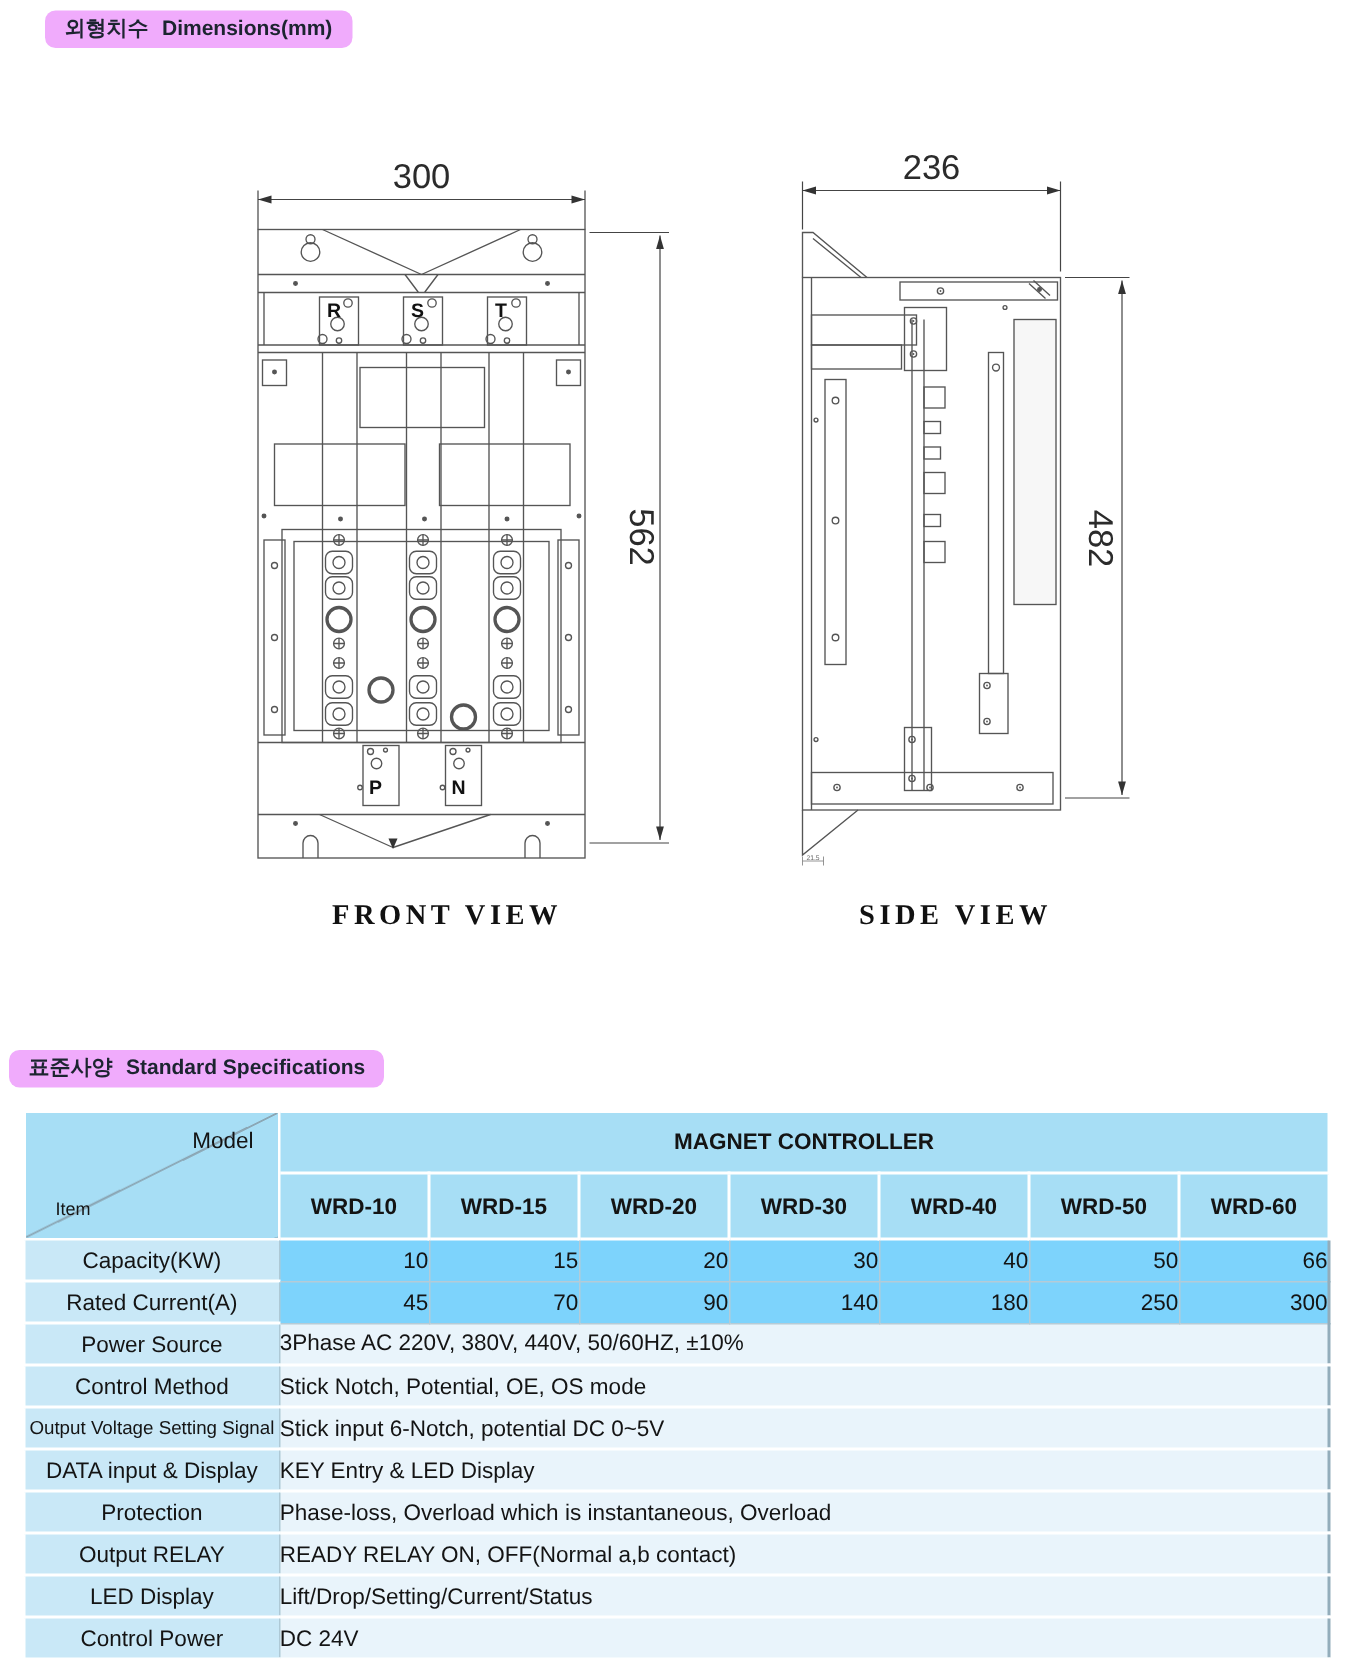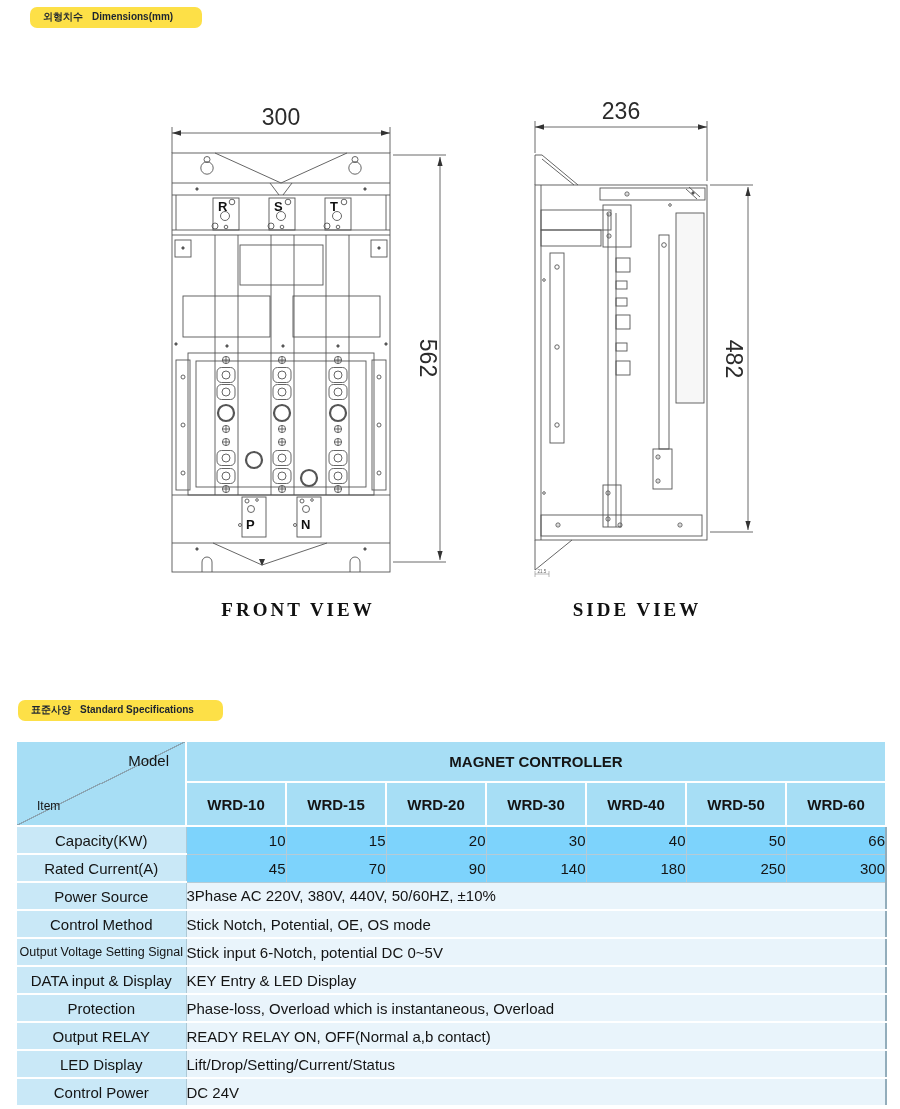--- a/index.html
+++ b/index.html
@@ -1,25 +1,25 @@
 <!DOCTYPE html>
 <html><head>
 <meta charset="utf-8">
 <style>
   html,body{margin:0;padding:0;background:#fff;}
   #page{position:relative;width:900px;height:1109px;background:#ffffff;overflow:hidden;
         font-family:"Liberation Sans","DejaVu Sans",sans-serif;color:#1a1a1a;}
 
   
-  .badge{position:absolute;background:#fde047;border-radius:7px;padding:3px 29px 4px 13px;
-         font-size:10px;color:#1c2430;white-space:nowrap;}
+  .badge{position:absolute;background:#f0abfc;border-radius:7px;padding:3px 13px 4px 13px;
+         font-size:14px;color:#1c2430;white-space:nowrap;}
   .badge .ko{font-weight:bold;margin-right:9px;}
   .badge .en{font-weight:600;}
   #badge-dim{left:30px;top:7px;}
-  #badge-spec{left:18px;top:700px;}
+  #badge-spec{left:6px;top:700px;}
 
   
   .drawsvg{position:absolute;}
   #front-svg{left:150px;top:95px;}
   #side-svg{left:500px;top:95px;}
   .dimtext{font-family:"Liberation Sans",sans-serif;font-size:23px;fill:#2b2b2b;}
   .viewtitle{font-family:"Liberation Serif","DejaVu Serif",serif;font-size:19px;font-weight:600;
              letter-spacing:3px;fill:#111;}
   .termletter{font-family:"Liberation Sans",sans-serif;font-size:13px;font-weight:bold;fill:#111;}
   .tinydim{font-family:"Liberation Sans",sans-serif;font-size:4.5px;fill:#666;}

